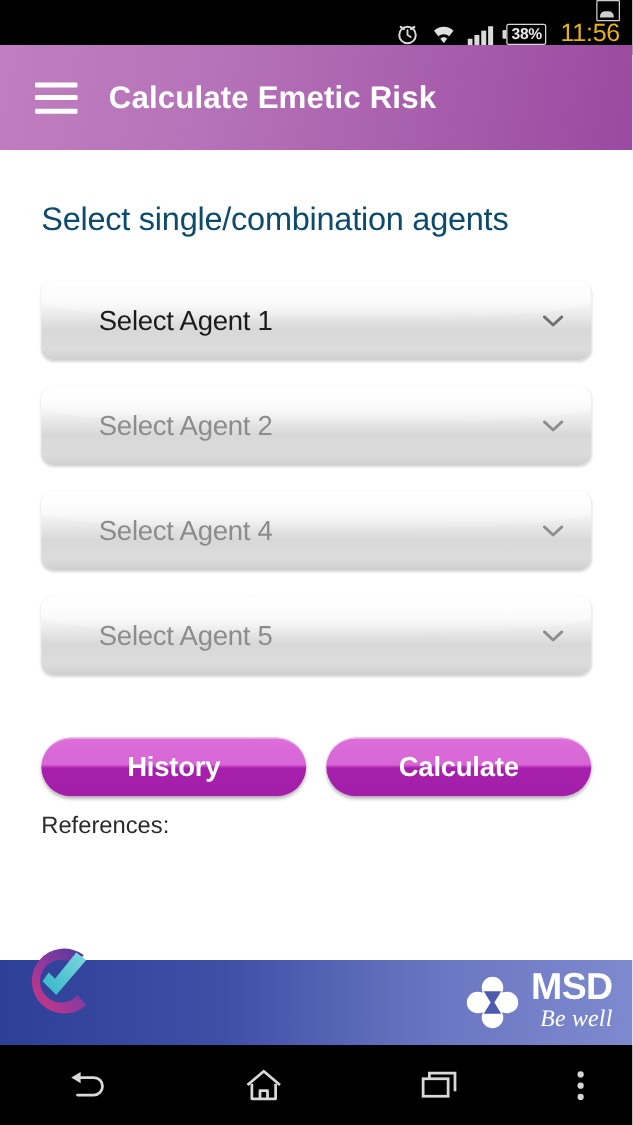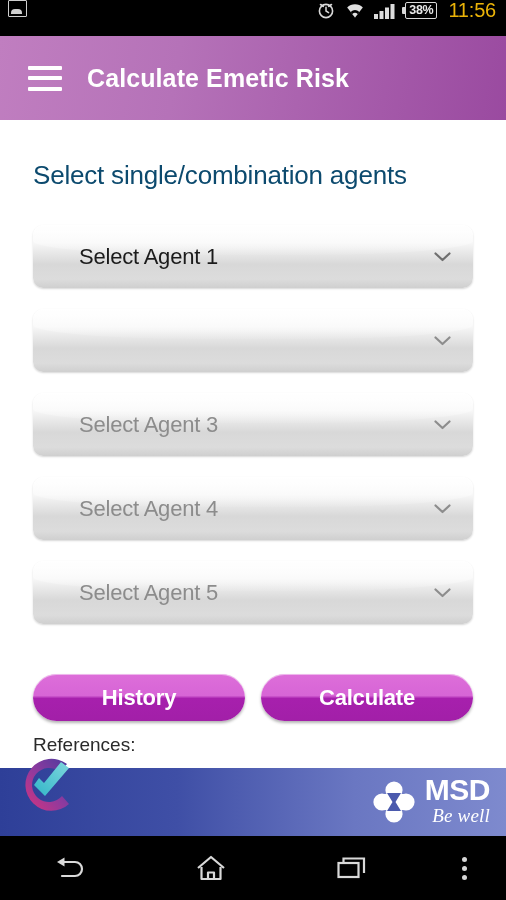--- a/index.html
+++ b/index.html
@@ -20,22 +20,23 @@
   }
 
   
   .status-bar {
     position: absolute;
     top: 0; left: 0;
     width: 506px;
     height: 44px;
     background: #000000;
     display: flex;
-    align-items: flex-start;
+    align-items: flex-end;
     padding: 0 10px 0 8px;
+    flex-direction: column;
   }
   .status-left { display: flex; align-items: center; }
   .status-right {
     margin-left: auto;
     display: flex;
     align-items: center;
     gap: 9px;
   }
   .gallery-icon {
     width: 19px; height: 17px;
@@ -354,35 +355,28 @@
       <div class="dropdown enabled">
         <span class="dropdown-label">Select Agent 1</span>
         <span class="chevron">
           <svg viewBox="0 0 17 10" width="17" height="10">
               <path d="M1.5 1.5 L8.5 8 L15.5 1.5" fill="none" stroke="#6f6f6f" stroke-width="2.2" stroke-linecap="round" stroke-linejoin="round"></path>
             </svg>
         </span>
       </div>
 
       <div class="dropdown disabled">
+        <span class="dropdown-label">Select Agent 2</span>
         <span class="chevron">
           <svg viewBox="0 0 17 10" width="17" height="10">
               <path d="M1.5 1.5 L8.5 8 L15.5 1.5" fill="none" stroke="#8d8d8d" stroke-width="2.2" stroke-linecap="round" stroke-linejoin="round"></path>
             </svg>
         </span>
       </div>
 
-      <div class="dropdown disabled">
-        <span class="dropdown-label">Select Agent 3</span>
-        <span class="chevron">
-          <svg viewBox="0 0 17 10" width="17" height="10">
-              <path d="M1.5 1.5 L8.5 8 L15.5 1.5" fill="none" stroke="#8d8d8d" stroke-width="2.2" stroke-linecap="round" stroke-linejoin="round"></path>
-            </svg>
-        </span>
-      </div>
 
       <div class="dropdown disabled">
         <span class="dropdown-label">Select Agent 4</span>
         <span class="chevron">
           <svg viewBox="0 0 17 10" width="17" height="10">
               <path d="M1.5 1.5 L8.5 8 L15.5 1.5" fill="none" stroke="#8d8d8d" stroke-width="2.2" stroke-linecap="round" stroke-linejoin="round"></path>
             </svg>
         </span>
       </div>
 

